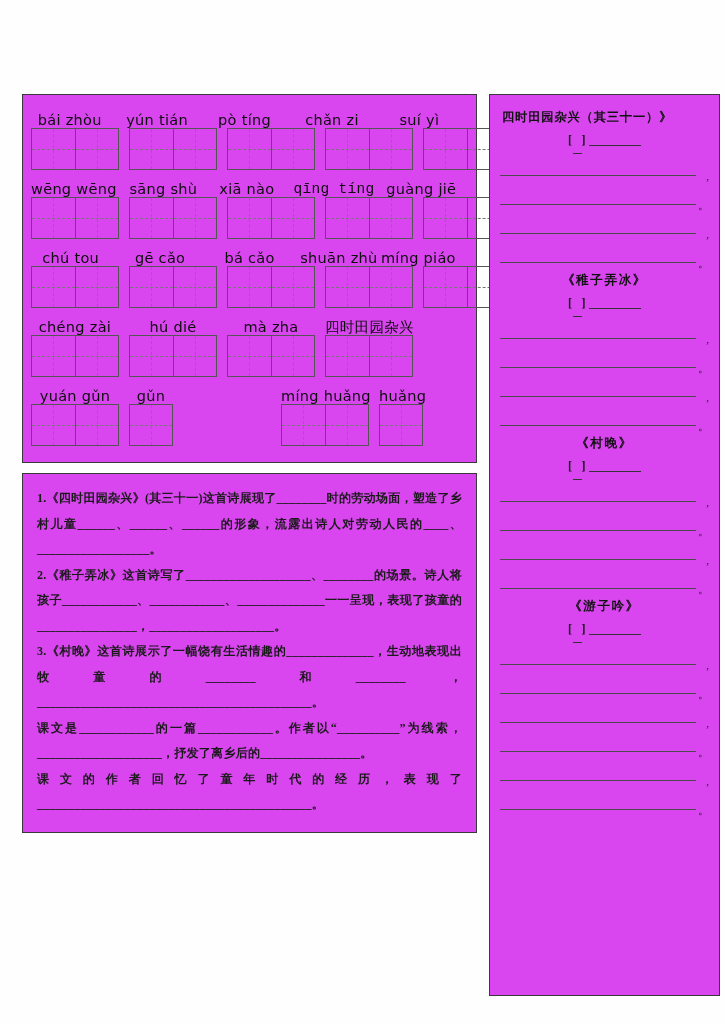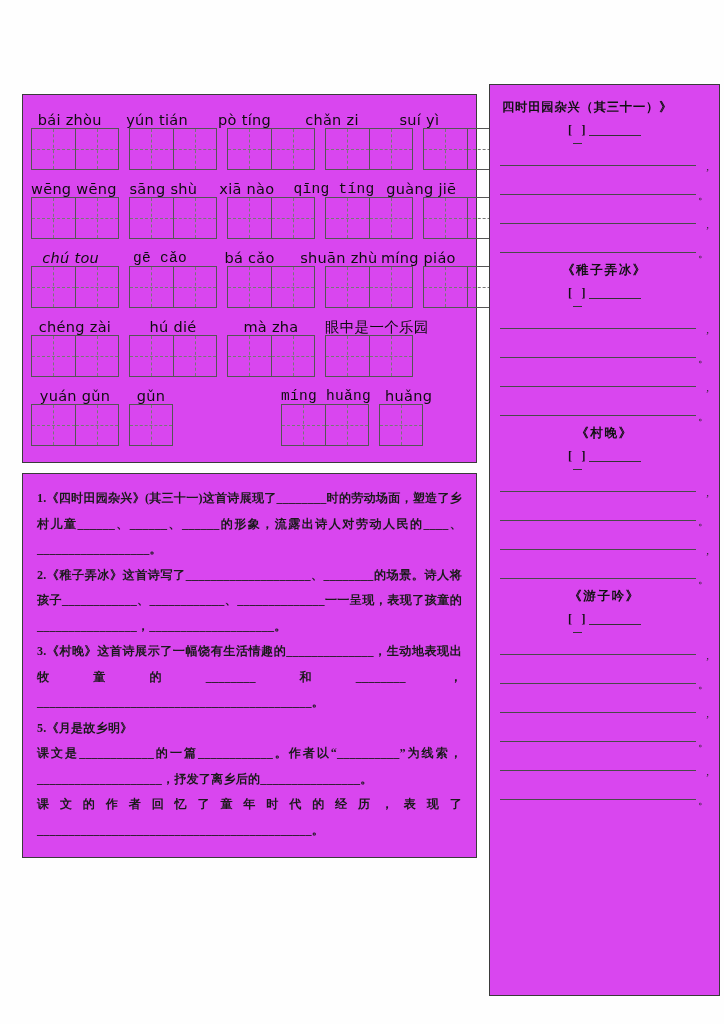--- a/index.html
+++ b/index.html
@@ -106,21 +106,21 @@
     font-family: "Liberation Serif", "DejaVu Serif", serif;
     font-weight: bold;
     letter-spacing: 0.2px;
     text-align: justify;
   }
 
   
   .right-col {
     position: absolute;
     left: 489px;
-    top: 84px;
+    top: 94px;
     width: 231px;
     bottom: 28px;
     border-radius: 31px;
   }
   .recite-panel {
     height: 100%;
     padding: 12px 10px 8px 10px;
     box-sizing: border-box;
   }
   .poem-block { }
@@ -266,22 +266,22 @@
             <div style="width: 88px; margin-right: 10px;">
               <div class="grid-group">
                 <div class="tzg"></div>
                 <div class="tzg"></div>
               </div>
             </div>
           </div>
         </div>
         <div class="pinyin-row">
           <div class="pinyin-labels">
-            <div class="pin-label" style="width: 88px; margin-right: 10px; font-style: italic;">chú tou</div>
-            <div class="pin-label" style="width: 88px; margin-right: 10px; font-family: Liberation Mono, monospace;">gē cǎo</div>
+            <div class="pin-label" style="width: 88px; margin-right: 10px;">chú tou</div>
+            <div class="pin-label" style="width: 88px; margin-right: 10px;">gē cǎo</div>
             <div class="pin-label" style="width: 88px; margin-right: 10px;">bá cǎo</div>
             <div class="pin-label" style="width: 88px; ">shuān zhù</div>
             <div class="pin-label" style="width: 88px; margin-right: 10px;">míng piáo</div>
           </div>
           <div class="pinyin-boxes">
             <div style="width: 88px; margin-right: 10px;">
               <div class="grid-group">
                 <div class="tzg"></div>
                 <div class="tzg"></div>
               </div>
@@ -310,21 +310,21 @@
                 <div class="tzg"></div>
               </div>
             </div>
           </div>
         </div>
         <div class="pinyin-row">
           <div class="pinyin-labels">
             <div class="pin-label" style="width: 88px; margin-right: 10px;">chéng zài</div>
             <div class="pin-label" style="width: 88px; margin-right: 10px;">hú dié</div>
             <div class="pin-label" style="width: 88px; margin-right: 10px; text-align: center;">mà zha</div>
-            <div class="pin-label" style="width: 88px; margin-right: 10px;">眼中是一个乐园</div>
+            <div class="pin-label" style="width: 88px; margin-right: 10px;">四时田园杂兴</div>
           </div>
           <div class="pinyin-boxes">
             <div style="width: 88px; margin-right: 10px;">
               <div class="grid-group">
                 <div class="tzg"></div>
                 <div class="tzg"></div>
               </div>
             </div>
             <div style="width: 88px; margin-right: 10px;">
               <div class="grid-group">
@@ -344,21 +344,21 @@
                 <div class="tzg"></div>
               </div>
             </div>
           </div>
         </div>
         <div class="pinyin-row">
           <div class="pinyin-labels">
             <div class="pin-label" style="width: 88px; margin-right: 10px; margin-top: 36px;">yuán gǔn</div>
             <div class="pin-label" style="width: 44px; margin-right: 10px;">gǔn</div>
             <div class="pin-label" style="width: 88px; margin-right: 10px;"></div>
-            <div class="pin-label" style="width: 88px; margin-right: 16px; font-family: Liberation Mono, monospace;">míng huǎng</div>
+            <div class="pin-label" style="width: 88px; margin-right: 10px;">míng huǎng</div>
             <div class="pin-label" style="width: 44px; margin-right: 10px;">huǎng</div>
           </div>
           <div class="pinyin-boxes">
             <div style="width: 88px; margin-right: 10px;">
               <div class="grid-group">
                 <div class="tzg"></div>
                 <div class="tzg"></div>
               </div>
             </div>
             <div style="width: 44px; margin-right: 10px;">
@@ -379,21 +379,20 @@
               </div>
             </div>
           </div>
         </div>
       </div>
 
     <div class="panel question-panel" id="question-panel">
         <div class="q"><span>1.</span><span>《四时田园杂兴》(其三十一)这首诗展现了________时的劳动场面，塑造了乡村儿童______、______、______的形象，流露出诗人对劳动人民的____、__________________。</span></div>
         <div class="q"><span>2.</span><span>《稚子弄冰》这首诗写了____________________、________的场景。诗人将孩子____________、____________、______________一一呈现，表现了孩童的________________，____________________。</span></div>
         <div class="q"><span>3.</span><span>《村晚》这首诗展示了一幅饶有生活情趣的______________，生动地表现出牧童的________和________，____________________________________________。</span></div>
-        <div class="q"><span>5.</span><span>《月是故乡明》</span></div>
         <div class="q"><span></span><span>课文是____________的一篇____________。作者以“__________”为线索，____________________，抒发了离乡后的________________。</span></div>
         <div class="q"><span></span><span>课文的作者回忆了童年时代的经历，表现了____________________________________________。</span></div>
       </div>
 
   </div>
 
   <div class="right-col">
     <div class="panel recite-panel" id="recite-panel">
         <div class="poem-block">
           <div class="poem-title first">四时田园杂兴（其三十一）》</div>

